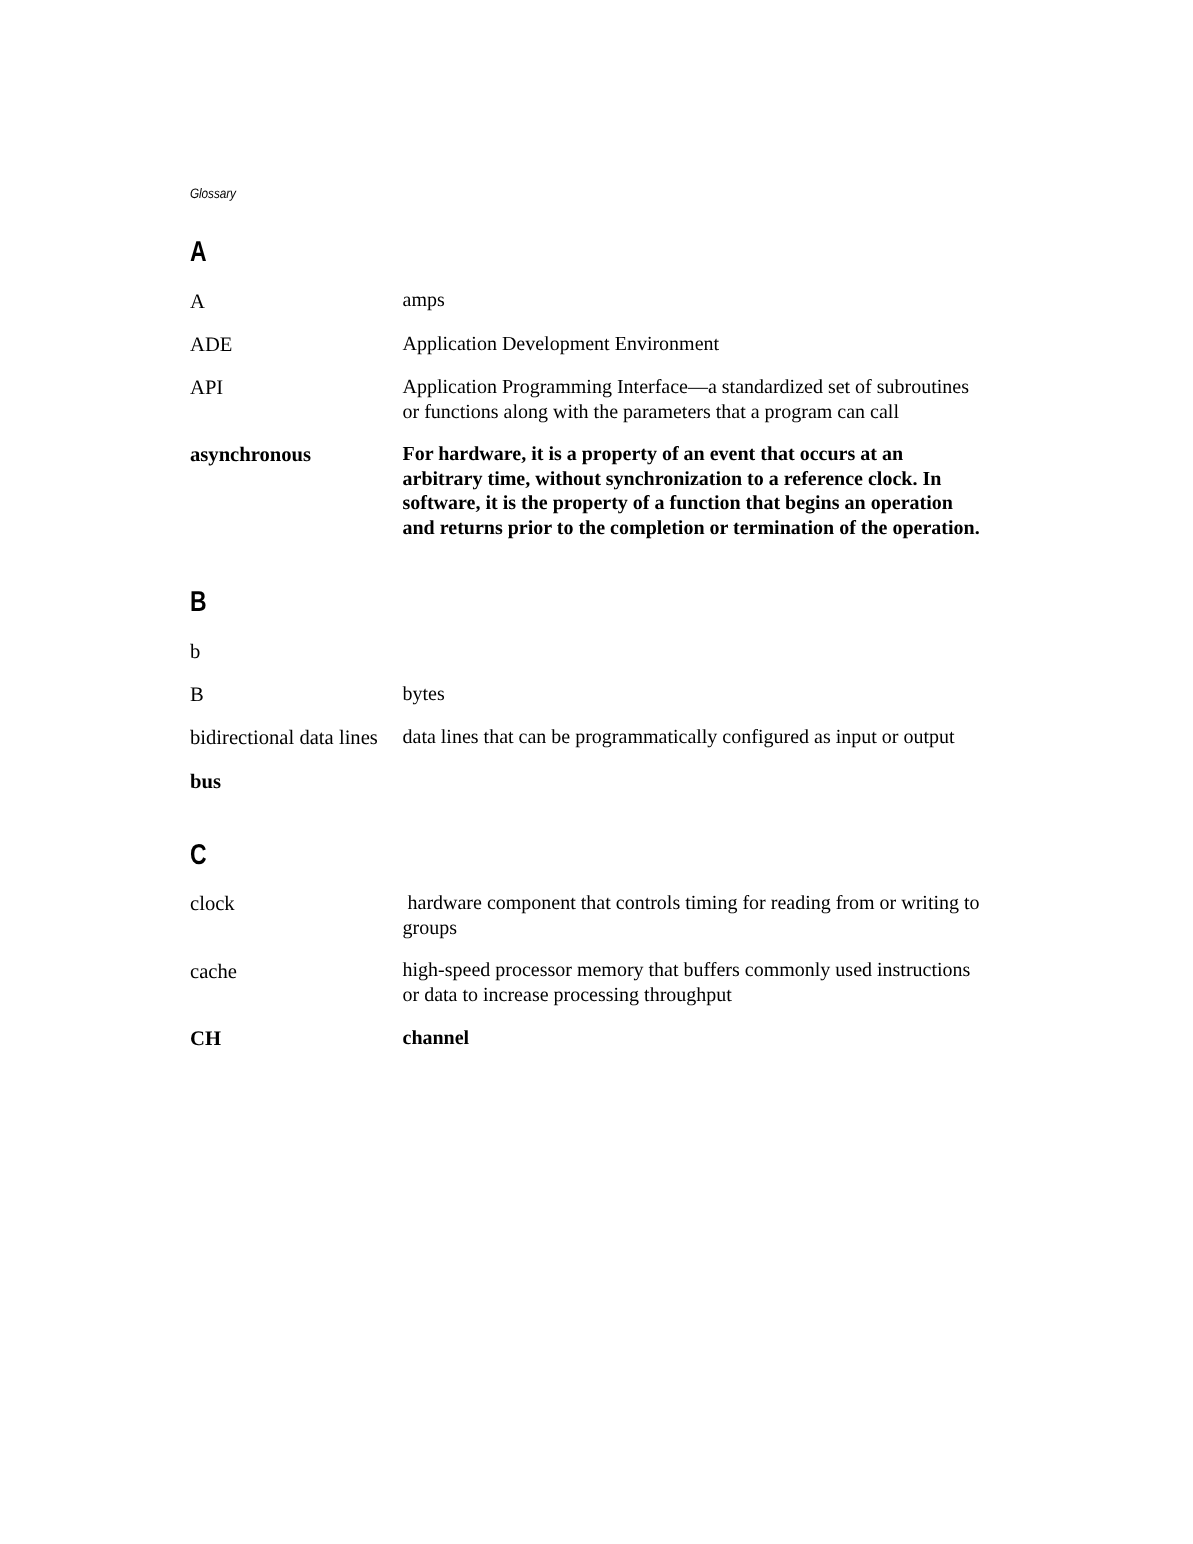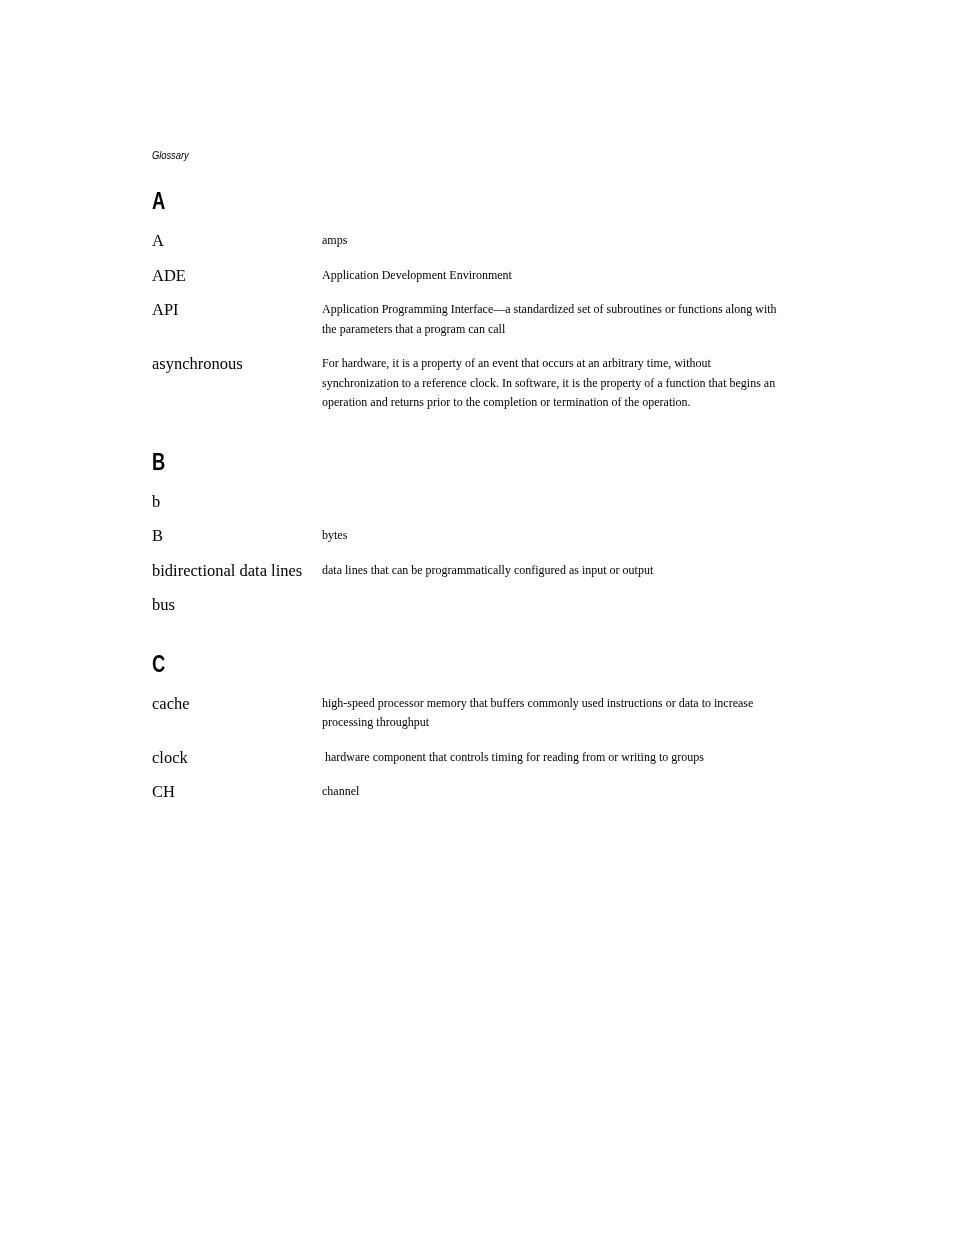--- a/index.html
+++ b/index.html
@@ -66,34 +66,34 @@
   .section:first-child { margin-top: 0; }
 
   .entries { margin-top: 18px; }
 
   
   .entry {
     display: flex;
     align-items: flex-start;
     margin-bottom: 15px;
   }
-  .entry:last-child { margin-bottom: 0; }
+  .entry:last-child { margin-bottom: 0; font-weight: bold; }
 
   .term {
     flex: 0 0 170px;
     width: 170px;
     font-family: "Liberation Serif", "DejaVu Serif", serif;
     font-size: 16.5px;
     line-height: 19.5px;
     color: #000000;
   }
   .definition {
     flex: 1 1 auto;
     font-family: "Liberation Serif", "DejaVu Serif", serif;
-    font-size: 12px;
+    font-size: 16px;
     line-height: 19.5px;
     color: #000000;
     white-space: pre-wrap;
   }
   .definition i, .definition em {
     font-style: italic;
   }
 
   
   .footer {
@@ -179,26 +179,26 @@
           </div>
           <div class="entry">
             <div class="term">bus</div>
           </div>
         </div>
       </div>
       <div class="section">
         <div class="section-letter">C</div>
         <div class="entries">
           <div class="entry">
+            <div class="term">clock</div>
+            <div class="definition"> hardware component that controls timing for reading from or writing to groups</div>
+          </div>
+          <div class="entry">
             <div class="term">cache</div>
             <div class="definition">high-speed processor memory that buffers commonly used instructions or data to increase processing throughput</div>
-          </div>
-          <div class="entry">
-            <div class="term">clock</div>
-            <div class="definition"> hardware component that controls timing for reading from or writing to groups</div>
           </div>
           <div class="entry">
             <div class="term">CH</div>
             <div class="definition">channel</div>
           </div>
         </div>
       </div>
     </div>
 
   <div class="footer">

